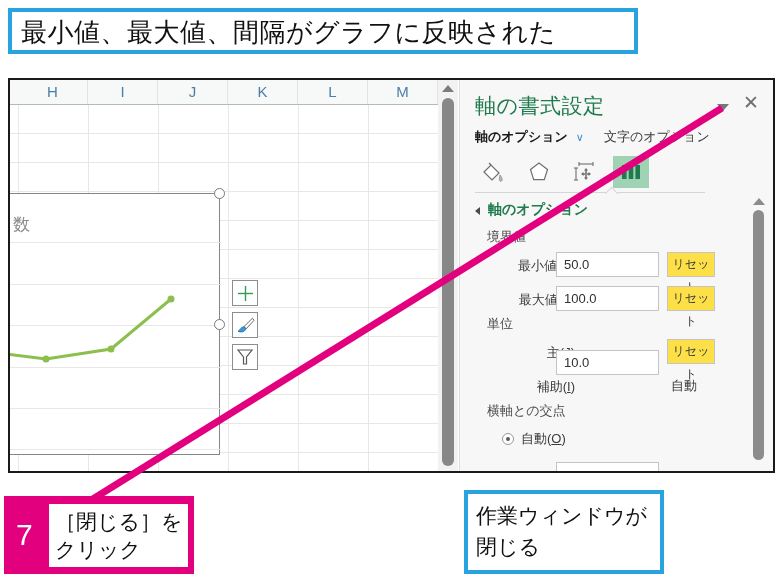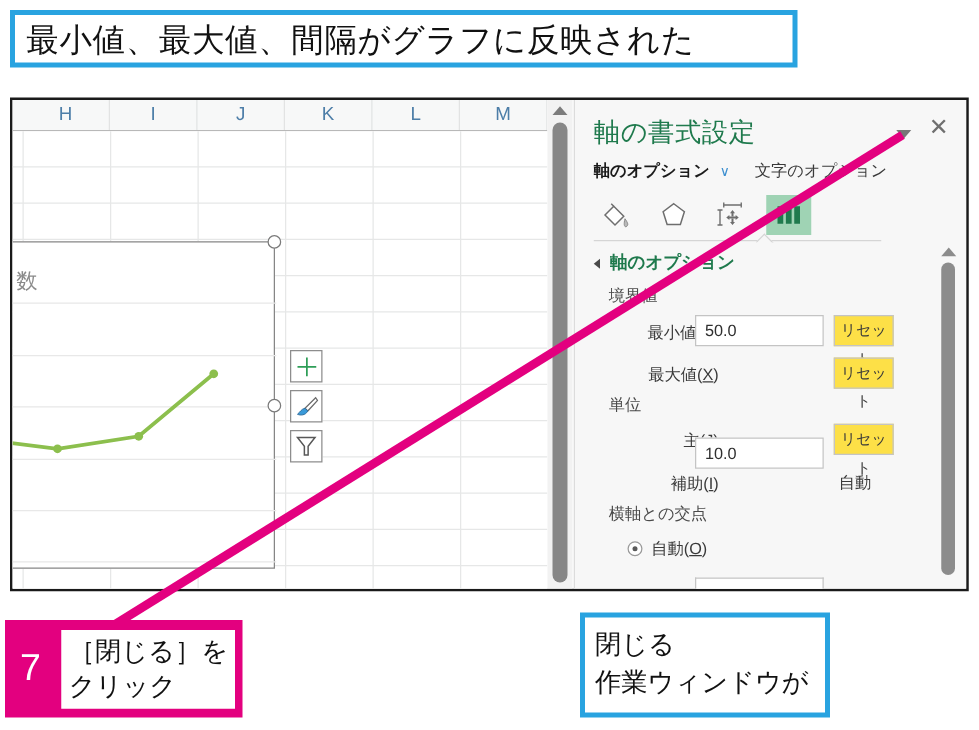--- a/index.html
+++ b/index.html
@@ -594,20 +594,21 @@
       <div class="section-tri"></div>
       <div class="section-header">軸のオプション</div>
 
       <div class="group-label" style="left:27px;top:148px;">境界値</div>
 
       <div class="field-label" style="left:30px;top:177px;width:85px;"><span>最小値(</span><u>N</u>)</div>
       <input class="field-input" style="left: 96px; top: 172px;" value="50.0">
       <div class="reset-btn" style="left:207px;top:172px;">リセット</div>
 
       <div class="field-label" style="left:30px;top:211px;width:85px;"><span>最大値(</span><u>X</u>)</div>
+      <input class="field-input" style="left: 96px; top: 206px;" value="100.0">
       <div class="reset-btn" style="left:207px;top:206px;">リセット</div>
 
       <div class="group-label" style="left:27px;top:235px;">単位</div>
 
       <div class="field-label" style="left:30px;top:264px;width:85px;"><span>主(</span><u>J</u>)</div>
       <input class="field-input" style="left: 96px; top: 259px; margin-top: 11px;" value="10.0">
       <div class="reset-btn" style="left:207px;top:259px;">リセット</div>
 
       <div class="field-label" style="left:30px;top:298px;width:85px;"><span>補助(</span><u>I</u>)</div>
       <div class="auto-text" style="left:211px;top:297px;">自動</div>
@@ -634,17 +635,17 @@
 
   <div class="callout-pink">
     <div class="callout-num">7</div>
     <div class="callout-pink-inner">
       <div>［閉じる］を</div>
       <div>クリック</div>
     </div>
   </div>
 
   <div class="callout-blue">
+    <div>作業ウィンドウが</div>
     <div>閉じる</div>
-    <div>作業ウィンドウが</div>
   </div>
 
 </div>
 
 </body></html>

